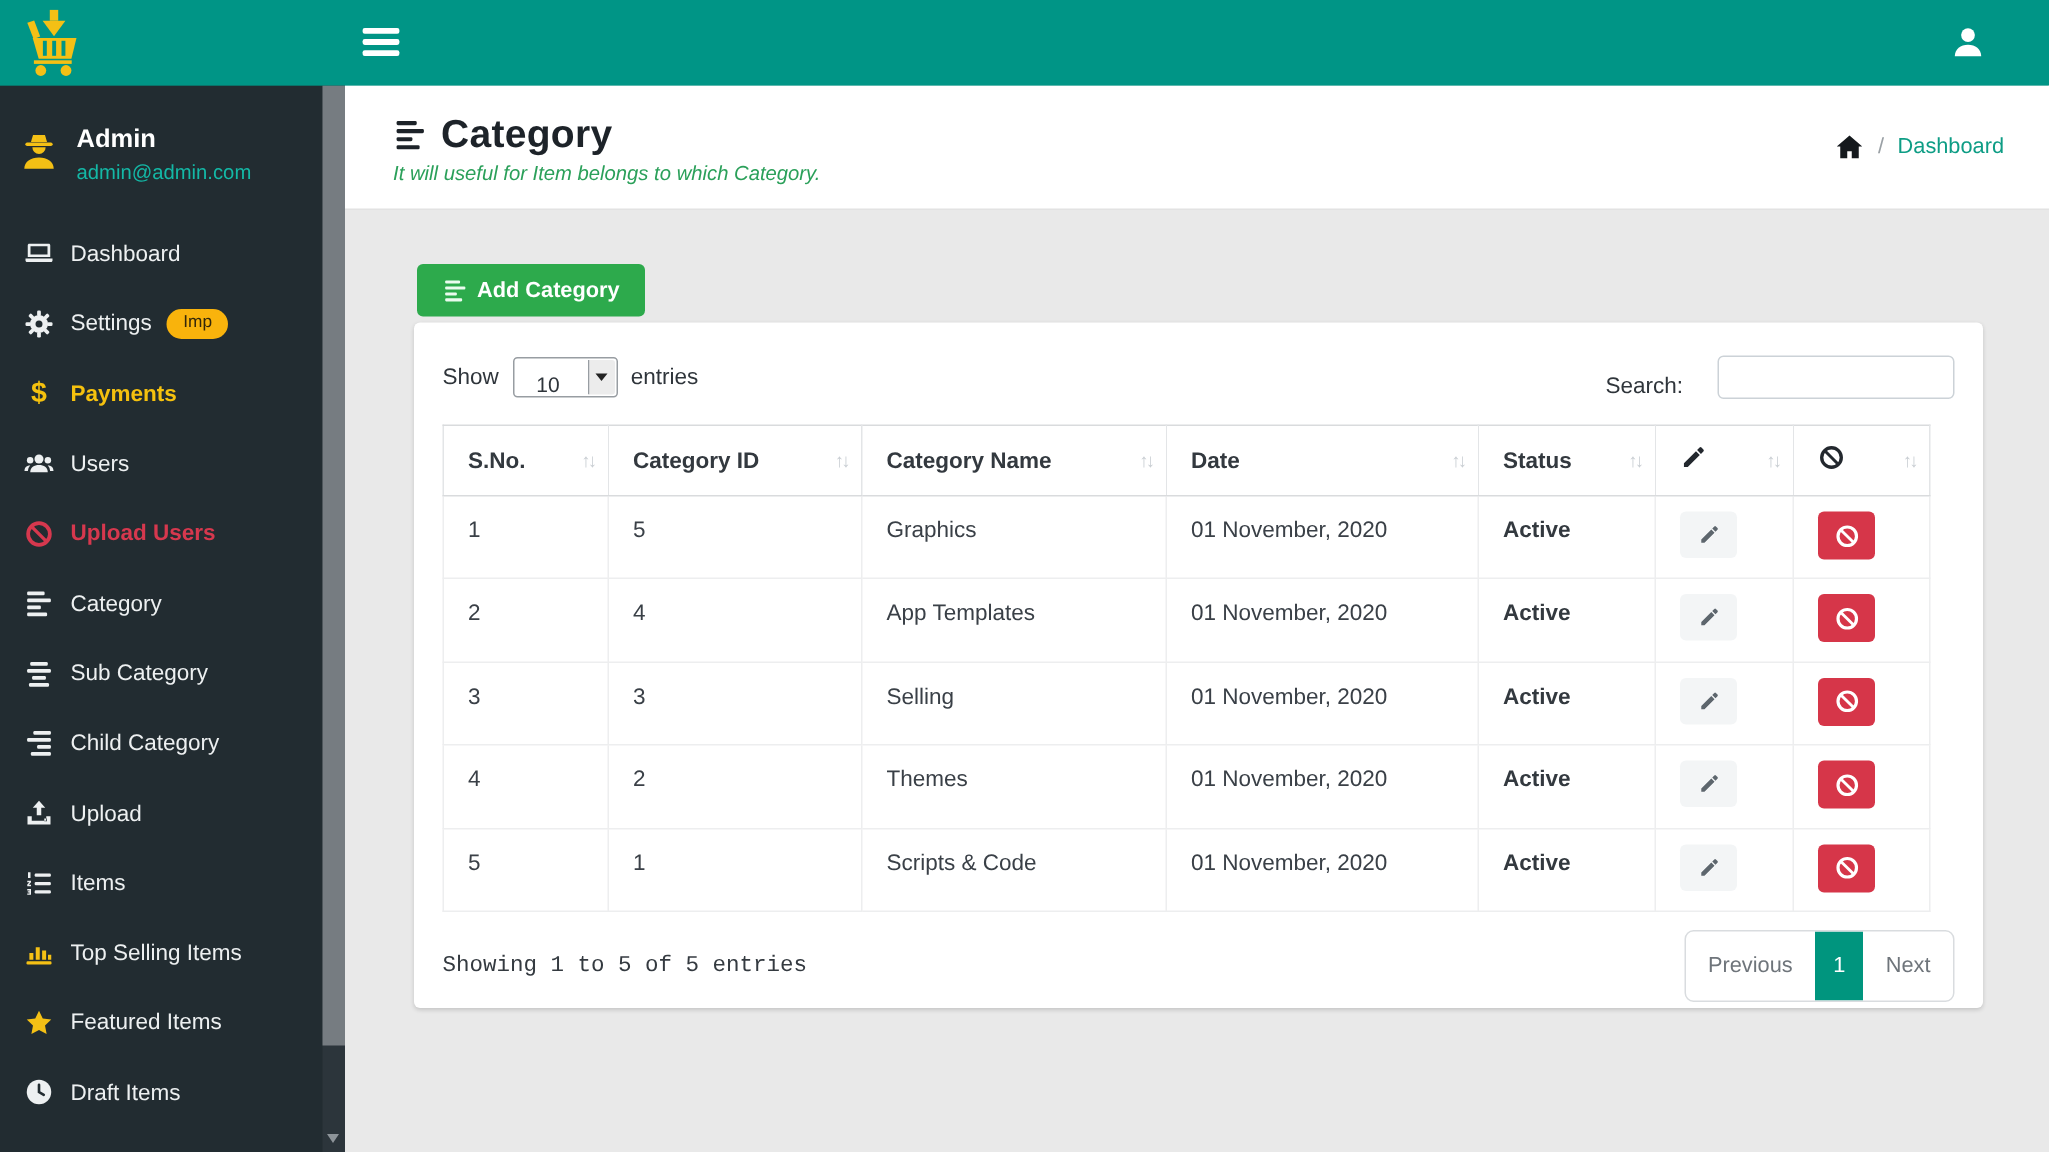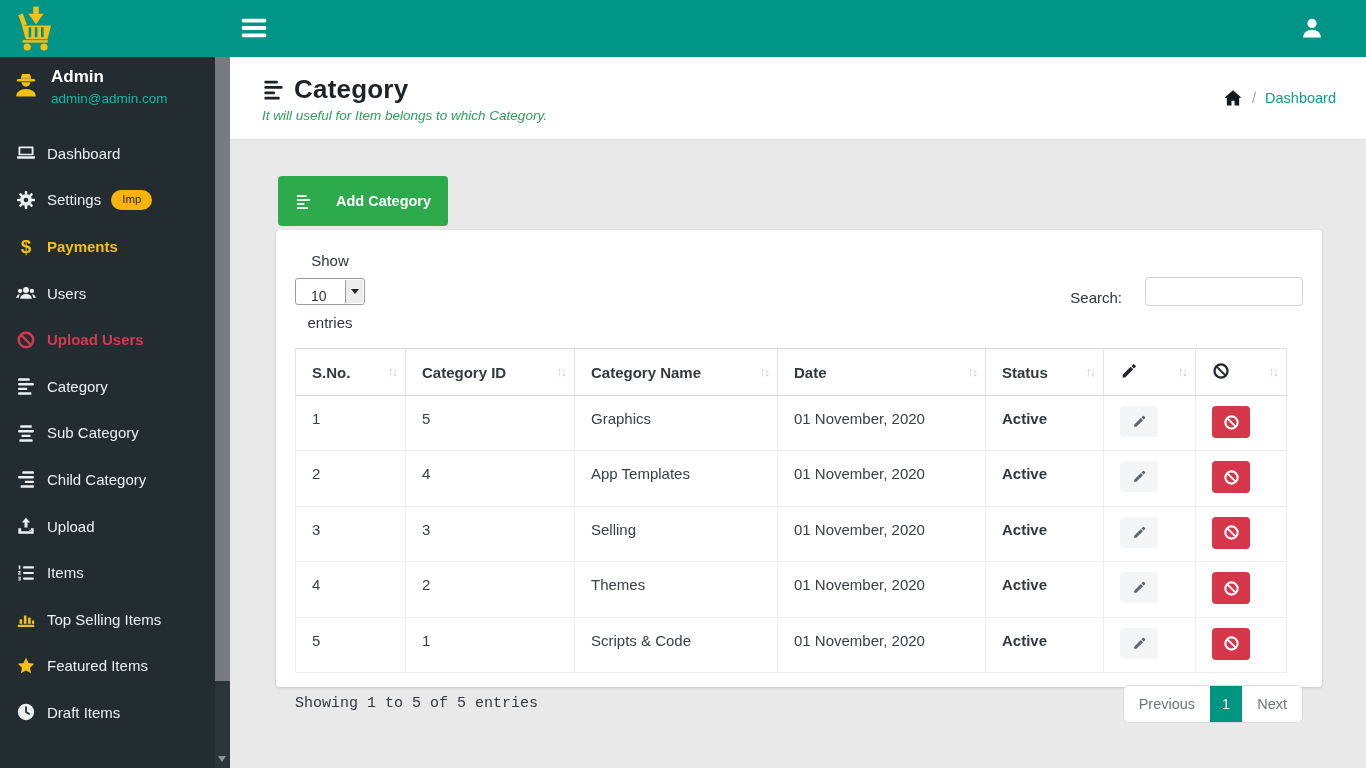--- a/index.html
+++ b/index.html
@@ -8,21 +8,21 @@
   .icon svg { width:100%; height:100%; display:block; }
 
   
   .topbar { position:fixed; top:0; left:0; width:1366px; height:57px; background:#009586; z-index:20; }
   .brand { position:absolute; left:0; top:0; width:230px; height:57px; display:flex; align-items:center; padding-left:12px; cursor:pointer; }
   .brand .icon { width:48px; height:48px; color:#f4c015; }
   .hamburger { position:absolute; left:240px; top:14px; width:28px; height:28px; background:transparent; border:none; color:#fff; cursor:pointer; padding:0; }
   .topbar-user { position:absolute; right:42px; top:16px; width:24px; height:24px; background:transparent; border:none; color:#fff; cursor:pointer; padding:0; }
 
   
-  .sidebar { position:fixed; top:41px; left:0; bottom:0; width:230px; background:#222c31; z-index:10; }
+  .sidebar { position:fixed; top:57px; left:0; bottom:0; width:230px; background:#222c31; z-index:10; }
   .user-panel { display:flex; align-items:flex-start; gap:11px; padding:26px 16px 0 12px; }
   .user-panel .icon { width:28px; height:30px; color:#f4c015; margin-top:3px; }
   .user-name { color:#ffffff; font-size:17px; font-weight:700; }
   .user-email { color:#14b8a6; font-size:13.5px; margin-top:4px; }
   .side-menu { margin-top:24px; }
   .menu-item { height:46.6px; display:flex; align-items:center; padding-left:16px; color:#edf0f1; font-size:15px; cursor:pointer; }
   .menu-item .icon { width:20px; height:20px; margin-right:11px; flex:0 0 20px; }
   .menu-item.yellow { color:#f5c10e; font-weight:700; }
   .menu-item.red { color:#d6384e; font-weight:700; }
   .icon-yellow { color:#f4c015; }
@@ -38,47 +38,47 @@
   .title-row { display:flex; align-items:center; gap:9px; }
   .title-row .icon { width:23px; height:23px; color:#1d2329; }
   .page-title { font-size:26px; font-weight:600; color:#1d2329; letter-spacing:.2px; }
   .page-subtitle { font-size:13.5px; font-style:italic; color:#2ba05a; margin-top:3px; }
   .breadcrumb { display:flex; align-items:center; gap:9px; font-size:14.5px; }
   .breadcrumb .icon { width:20px; height:20px; color:#15191d; cursor:pointer; }
   .crumb-sep { color:#9aa0a5; }
   .crumb-link { color:#0e9d85; text-decoration:none; cursor:pointer; }
 
   .content { padding:36px 44px 0 46px; }
-  .btn-add { display:inline-flex; align-items:center; gap:24px; background:#2daa4c; color:#fff; border:none; border-radius:4px; height:50px; padding:0 17px; font-size:14.5px; font-weight:700; font-family:inherit; cursor:pointer; margin:0 0 4px 2px; }
+  .btn-add { display:inline-flex; align-items:center; gap:6px; background:#2daa4c; color:#fff; border:none; border-radius:4px; height:35px; padding:0 17px; font-size:14.5px; font-weight:700; font-family:inherit; cursor:pointer; margin:0 0 4px 2px; }
   .btn-add .icon { width:17px; height:17px; color:#eafbee; }
 
   .card { background:#fff; border-radius:4px; box-shadow:0 1px 3px rgba(0,0,0,.16); padding:22px 19px 25px; height:457px; }
   .controls { display:flex; align-items:center; justify-content:space-between; font-size:15px; color:#2f353b; }
-  .length-ctl { display:flex; align-items:center; gap:9px;flex-direction:column; }
+  .length-ctl { display:flex; align-items:center; gap:9px; }
   .select { width:70px; height:27px; border:1px solid #989da2; border-radius:3px; background:#fff; display:flex; align-items:flex-end; padding-left:15px; font-size:14px; color:#2f353b; position:relative; cursor:pointer; }
   .select-btn { position:absolute; right:1px; top:1px; bottom:1px; width:18px; background:#ececec; border-left:1px solid #989da2; border-radius:0 2px 2px 0; display:flex; align-items:center; justify-content:center; }
   .select-btn::after { content:""; width:0; height:0; border-left:4px solid transparent; border-right:4px solid transparent; border-top:5px solid #222; }
   .search-ctl { display:flex; align-items:flex-end; gap:23px; }
   .search-ctl input { width:158px; height:29px; border:1px solid #ccd2d7; border-radius:4px; padding:0 9px; font-size:14px; font-family:inherit; outline:none; }
 
   table.data { border-collapse:collapse; table-layout:fixed; width:991px; margin-top:17px; }
   .data th { height:47px; text-align:left; padding:0 26px 0 16px; font-size:15px; font-weight:700; color:#33393f; border:1px solid #e3e5e7; border-top-color:#d9dbdd; border-bottom-color:#d9dbdd; position:relative; cursor:pointer; background:#fff; }
   .data th .th-icon { width:18px; height:18px; color:#23282e; }
   .data th .sort { position:absolute; right:9px; top:50%; transform:translateY(-50%); color:#c9ced3; font-size:12.5px; letter-spacing:-2px; font-weight:400; }
   .data td { height:55.4px; padding:14px 16px 0; vertical-align:top; font-size:15px; color:#3a4047; border:1px solid #edeeef; background:#fff; }
   .data td.bold { font-weight:700; color:#33393f; }
   .data td.action { padding:10px 16px 0; }
   .btn-edit { width:38px; height:31px; background:#f3f5f6; border:none; border-radius:4px; color:#5d666d; display:flex; align-items:center; justify-content:center; cursor:pointer; }
   .btn-edit .icon { width:15px; height:15px; }
   .btn-block { width:38px; height:32px; background:#d63649; border:none; border-radius:4px; color:#fff; display:flex; align-items:center; justify-content:center; cursor:pointer; }
   .btn-block .icon { width:17px; height:17px; }
 
   .card-footer { display:flex; align-items:center; justify-content:space-between; margin-top:12px; }
   .summary { font-size:15px; color:#343a40;font-family:Liberation Mono, monospace; }
-  .pagination { display:flex; align-items:stretch; height:38px; border:1px solid #d9dcdf; border-radius:6px; overflow:hidden; background:#fff; font-size:14.5px; }
+  .pagination { display:flex; align-items:stretch; height:48px; border:1px solid #d9dcdf; border-radius:6px; overflow:hidden; background:#fff; font-size:14.5px; }
   .page-btn { display:flex; align-items:center; padding:0 15px; color:#6f757b; cursor:pointer; }
   .page-active { display:flex; align-items:center; padding:0 12px; background:#00957e; color:#fff; cursor:pointer; }
 </style>
 </head>
 <body>
 
 <div class="topbar">
   <div class="brand">
     <span class="icon">
         <svg viewBox="0 0 24 24" fill="currentColor">

